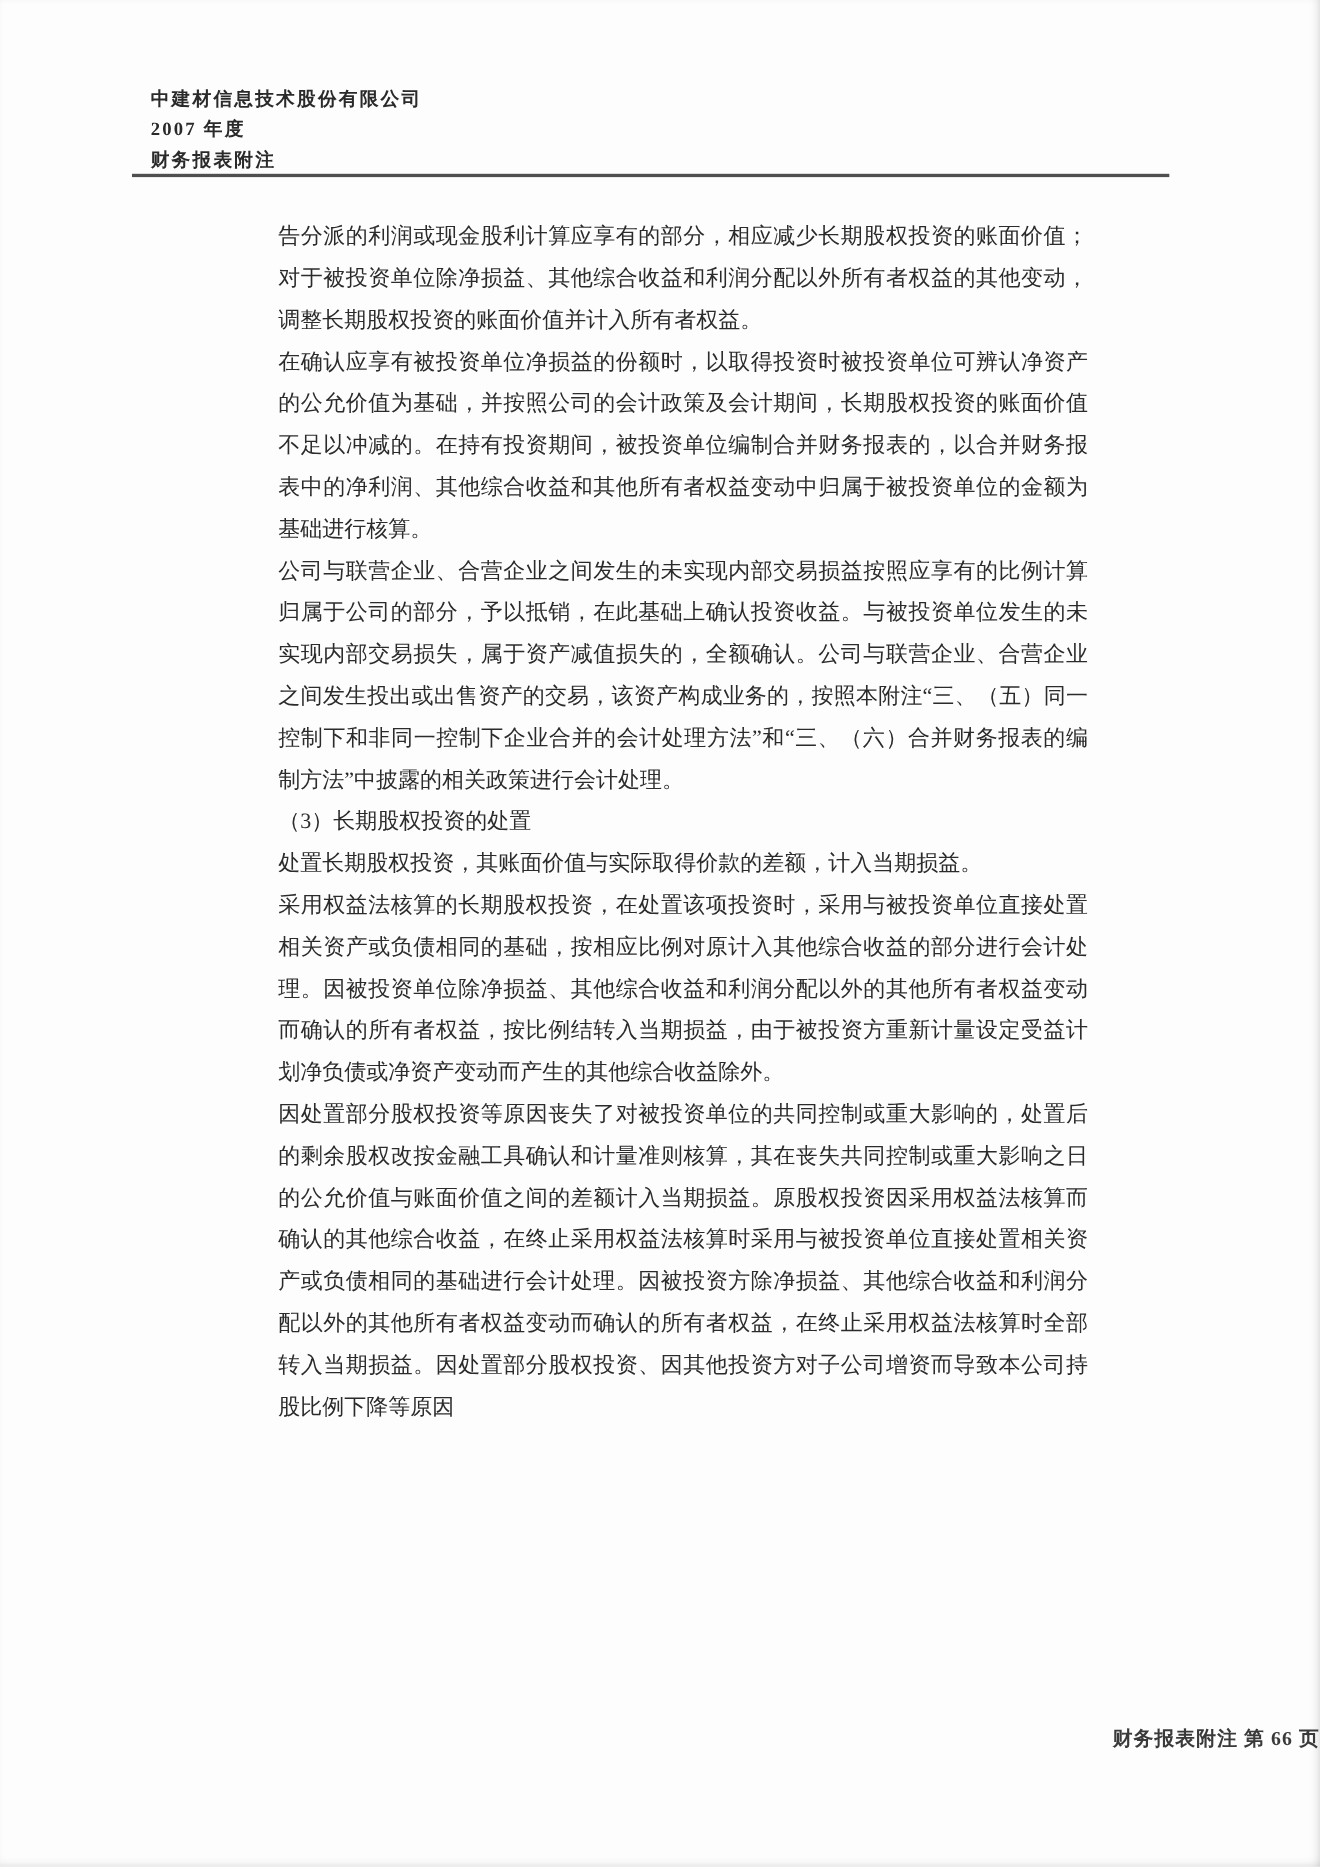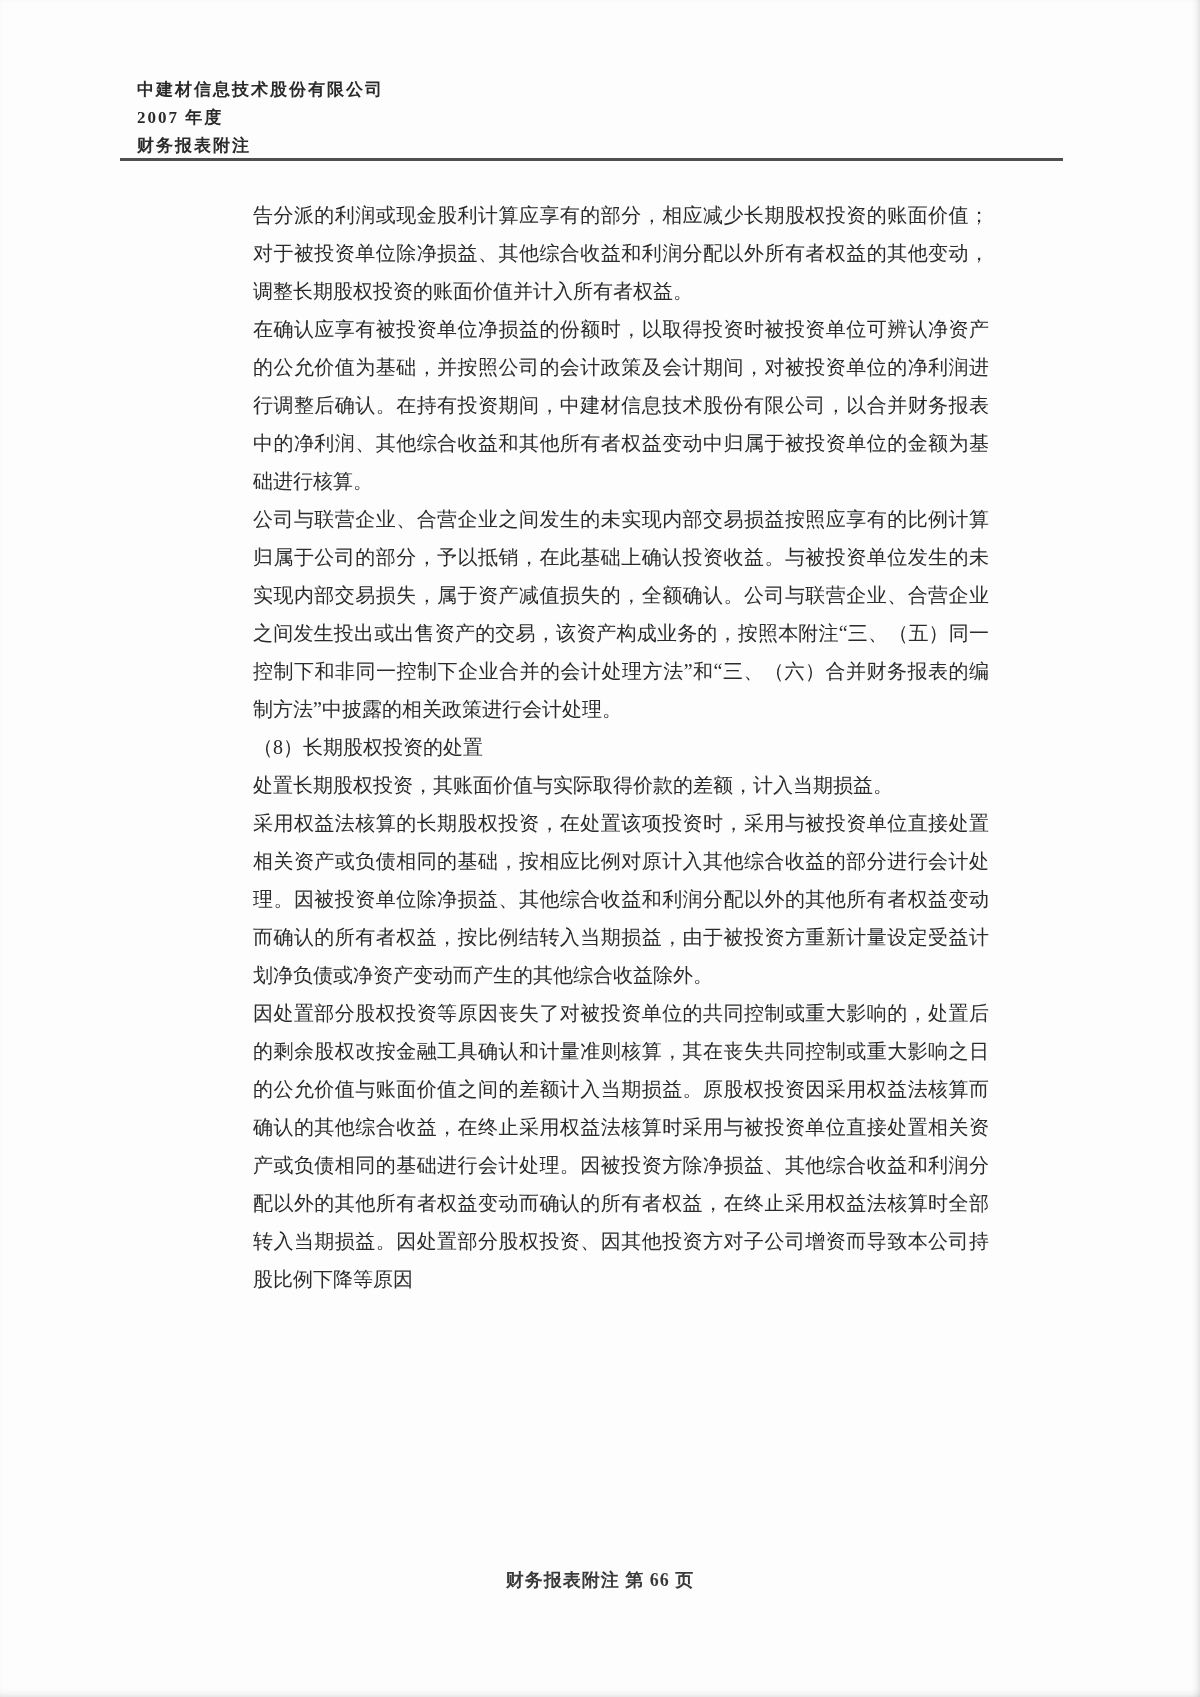--- a/index.html
+++ b/index.html
@@ -50,21 +50,21 @@
   }
   .doc-body p {
     margin: 0;
     padding: 0;
   }
   .doc-footer {
     position: absolute;
     left: 0;
     top: 1568px;
     width: 1200px;
-    text-align: center;
+    text-align: right;
     font-size: 18px;
     font-weight: bold;
     letter-spacing: 1px;
     color: #3a3a3a;
   }
 </style>
 </head>
 <body>
 
 <div class="page">
@@ -72,23 +72,23 @@
   <header class="doc-header">
     <div>中建材信息技术股份有限公司</div>
     <div>2007 年度</div>
     <div>财务报表附注</div>
   </header>
 
   <div class="header-rule"></div>
 
   <main class="doc-body">
     <p>告分派的利润或现金股利计算应享有的部分，相应减少长期股权投资的账面价值；对于被投资单位除净损益、其他综合收益和利润分配以外所有者权益的其他变动，调整长期股权投资的账面价值并计入所有者权益。</p>
-    <p>在确认应享有被投资单位净损益的份额时，以取得投资时被投资单位可辨认净资产的公允价值为基础，并按照公司的会计政策及会计期间，对被投资单位的净利润进行调整后确认。在持有投资期间，中建材信息技术股份有限公司，以合并财务报表中的净利润、其他综合收益和其他所有者权益变动中归属于被投资单位的金额为基础进行核算。</p>
+    <p>在确认应享有被投资单位净损益的份额时，以取得投资时被投资单位可辨认净资产的公允价值为基础，并按照公司的会计政策及会计期间，长期股权投资的账面价值不足以冲减的。在持有投资期间，被投资单位编制合并财务报表的，以合并财务报表中的净利润、其他综合收益和其他所有者权益变动中归属于被投资单位的金额为基础进行核算。</p>
     <p>公司与联营企业、合营企业之间发生的未实现内部交易损益按照应享有的比例计算归属于公司的部分，予以抵销，在此基础上确认投资收益。与被投资单位发生的未实现内部交易损失，属于资产减值损失的，全额确认。公司与联营企业、合营企业之间发生投出或出售资产的交易，该资产构成业务的，按照本附注“三、（五）同一控制下和非同一控制下企业合并的会计处理方法”和“三、（六）合并财务报表的编制方法”中披露的相关政策进行会计处理。</p>
-    <p>（8）长期股权投资的处置</p>
+    <p>（3）长期股权投资的处置</p>
     <p>处置长期股权投资，其账面价值与实际取得价款的差额，计入当期损益。</p>
     <p>采用权益法核算的长期股权投资，在处置该项投资时，采用与被投资单位直接处置相关资产或负债相同的基础，按相应比例对原计入其他综合收益的部分进行会计处理。因被投资单位除净损益、其他综合收益和利润分配以外的其他所有者权益变动而确认的所有者权益，按比例结转入当期损益，由于被投资方重新计量设定受益计划净负债或净资产变动而产生的其他综合收益除外。</p>
     <p>因处置部分股权投资等原因丧失了对被投资单位的共同控制或重大影响的，处置后的剩余股权改按金融工具确认和计量准则核算，其在丧失共同控制或重大影响之日的公允价值与账面价值之间的差额计入当期损益。原股权投资因采用权益法核算而确认的其他综合收益，在终止采用权益法核算时采用与被投资单位直接处置相关资产或负债相同的基础进行会计处理。因被投资方除净损益、其他综合收益和利润分配以外的其他所有者权益变动而确认的所有者权益，在终止采用权益法核算时全部转入当期损益。因处置部分股权投资、因其他投资方对子公司增资而导致本公司持股比例下降等原因</p>
   </main>
 
   <footer class="doc-footer">
     <span>财务报表附注 第 66 页</span>
   </footer>
 
 </div>

